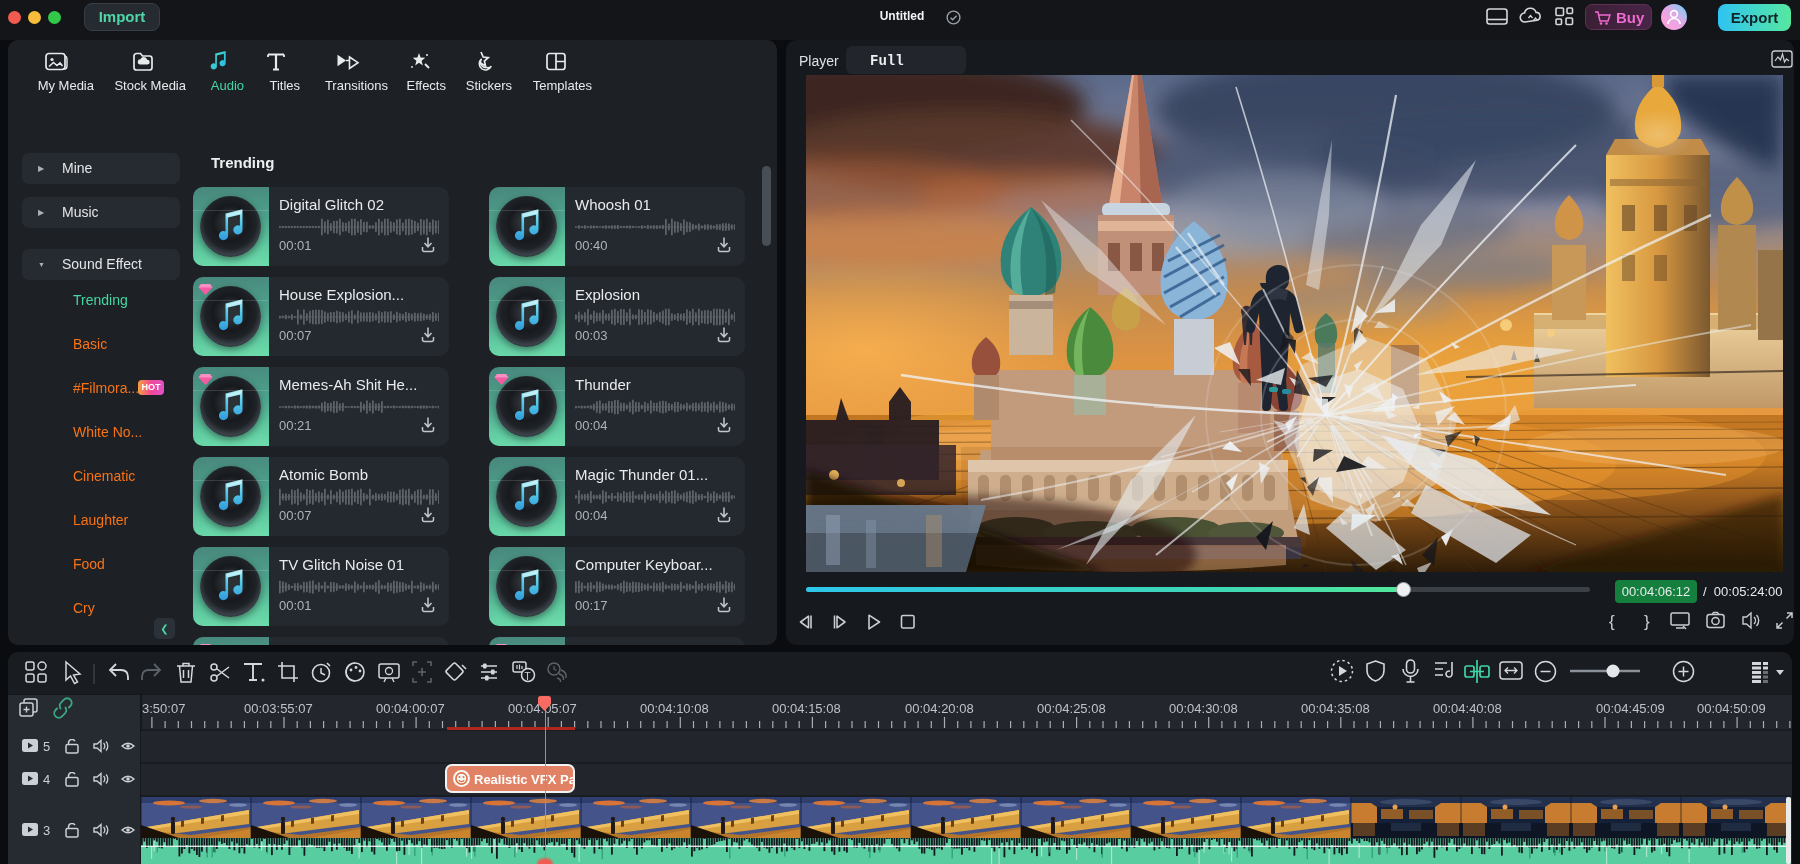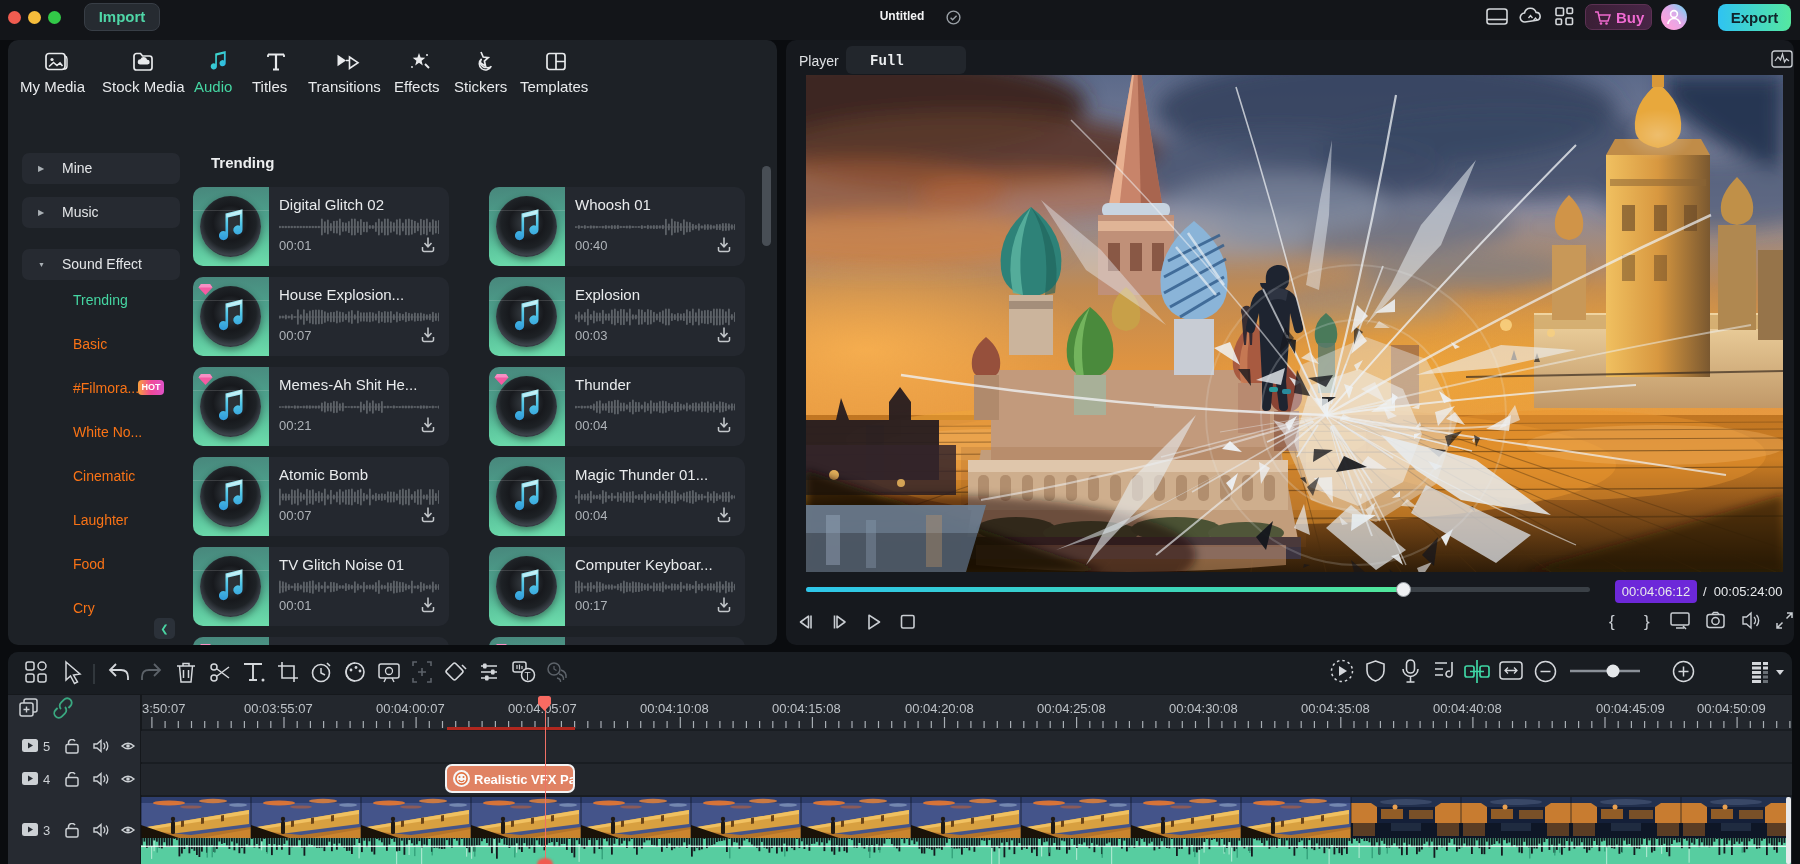--- a/index.html
+++ b/index.html
@@ -21,21 +21,21 @@
   border-radius:7px; }
 #avatar { left:1661px; top:4px; width:26px; height:26px; border-radius:50%;
   background:linear-gradient(45deg,#f8a2de 25%,#e0a8e8 55%,#7ecdf2 90%); }
 #exportBtn { left:1718px; top:4px; width:73px; height:27px; border-radius:8px;
   background:linear-gradient(90deg,#2fc3f2,#55e8a0); color:#10242c;
   font-size:15px; font-weight:bold; text-align:center; line-height:27px; }
 
 
 #leftPanel { left:8px; top:40px; width:769px; height:605px; background:#1d2126;
   border-radius:10px; overflow:hidden; }
-.tab { position:absolute; top:7px; text-align:left; color:#e8eaec; font-size:15px; }
+.tab { position:absolute; top:7px; text-align:right; color:#e8eaec; font-size:13px; }
 .tab .ic { height:26px; display:flex; align-items:flex-end; justify-content:center; }
 .tab .lb { margin-top:5px; }
 .tab.active .lb { color:#45d6a2; }
 #searchRow { left:0px; top:54px; width:769px; height:44px; background:#171a1f; }
 #defaultBtn { left:12px; top:8px; width:76px; height:28px; color:#c6cacd;
   font-size:14px; text-align:center; line-height:28px; }
 #filmstockBtn { left:92px; top:8px; width:77px; height:28px; border:1px solid #39584e;
   background:#1f2429; border-radius:14px; color:#49d6a4; font-size:14px;
   font-weight:bold; text-align:center; line-height:26px; }
 #searchTxt { left:200px; top:13px; color:#82888e; font-size:15px; }
@@ -77,21 +77,21 @@
 #playerLbl { left:13px; top:13px; color:#dfe1e4; font-size:14px; }
 #qualityBtn { left:60px; top:6px; width:120px; height:28px; background:#22262c;
   border-radius:6px; color:#eceef0; font-size:14px; font-weight:bold; line-height:28px; }
 #scopeIcon { left:985px; top:10px; }
 #video { left:20px; top:35px; width:977px; height:497px; background:#000; overflow:hidden; }
 #progTrack { left:20px; top:547px; width:784px; height:5px; background:#3a4046; border-radius:3px; }
 #progFill { left:20px; top:547px; width:597px; height:5px; border-radius:3px;
   background:linear-gradient(90deg,#2ec6ea,#3fd8b4 70%,#52e89a); }
 #progKnob { left:610px; top:542px; width:15px; height:15px; border-radius:50%;
   background:#eef0f2; border:1px solid #9aa0a6; }
-#timecode1 { left:829px; top:540px; width:82px; height:23px; background:#6d28d9;
+#timecode1 { left:829px; top:540px; width:82px; height:23px; background:#15803d;
   border-radius:4px; color:#e8eaec; font-size:13px; text-align:center; line-height:23px; }
 #timecode2 { left:917px; top:544px; color:#e8eaec; font-size:13px; white-space:nowrap; }
 
 
 #timeline { left:8px; top:652px; width:1784px; height:212px; background:#15181c;
   border-radius:10px 10px 0 0; overflow:hidden; }
 #tlContent { position:absolute; left:0; top:43px; width:1784px; height:169px; background:#23272d; }
 .laneSep { position:absolute; left:0; width:1784px; height:2px; background:#191d22; }
 #tlToolbar { left:0; top:0; width:1784px; height:42px; background:#191d22; }
 #trackHead { left:0px; top:43px; width:132px; height:169px; background:#262a31; }

